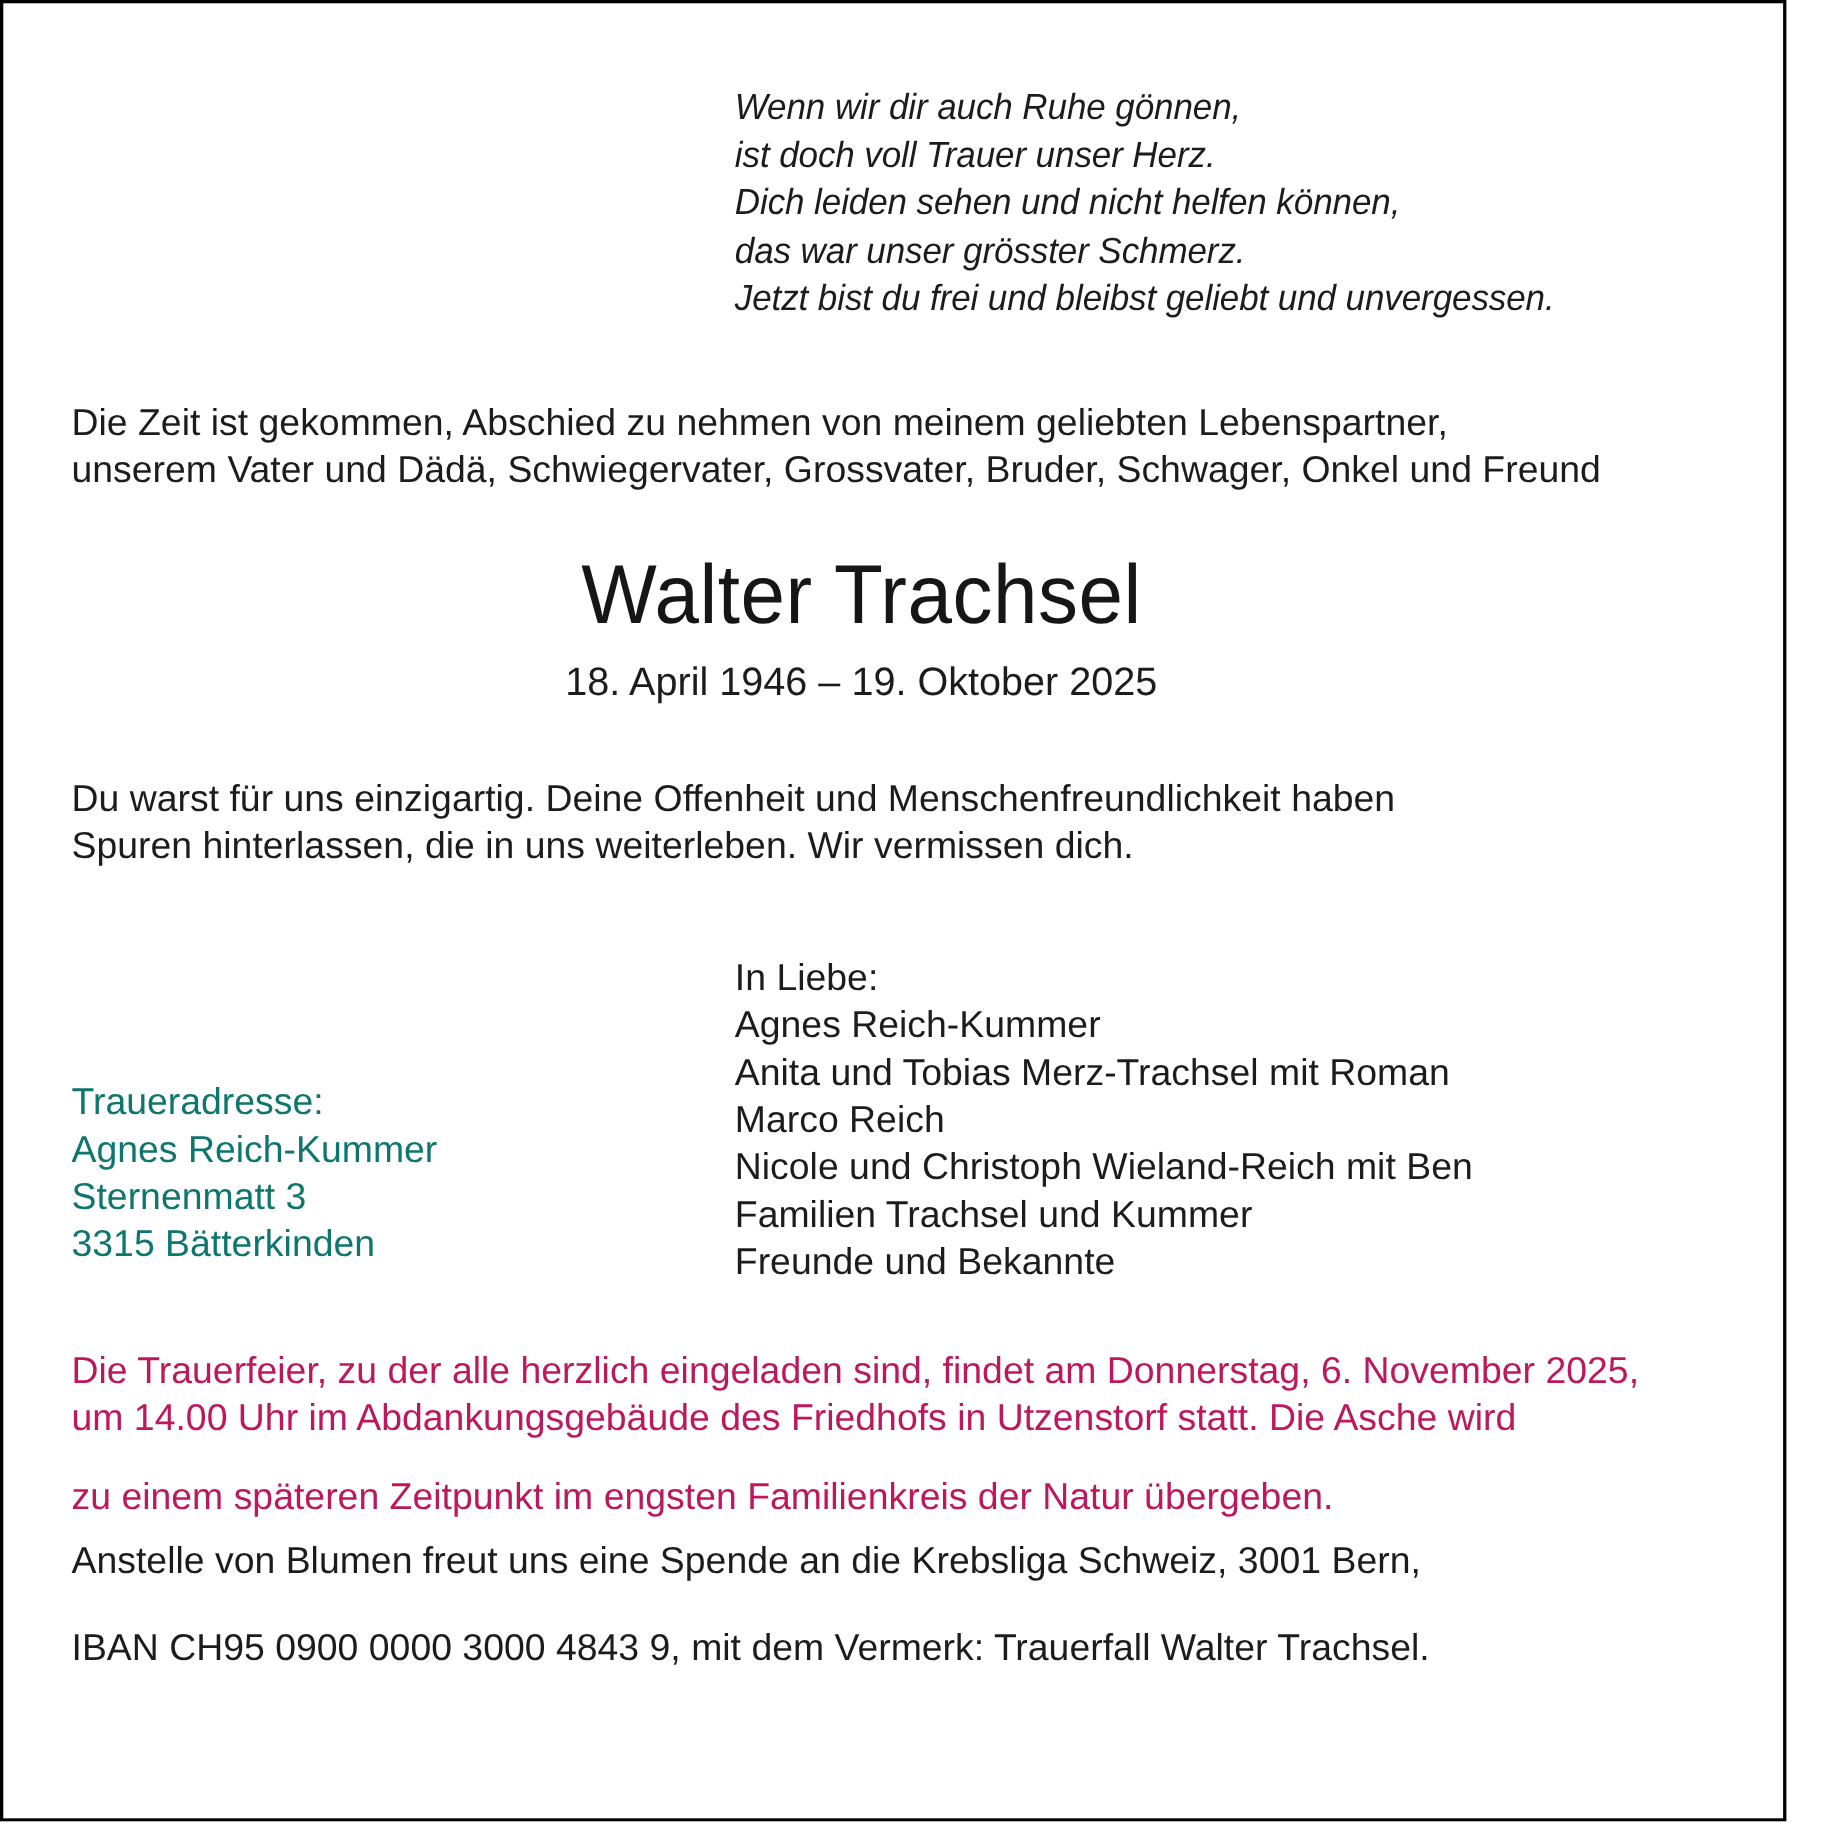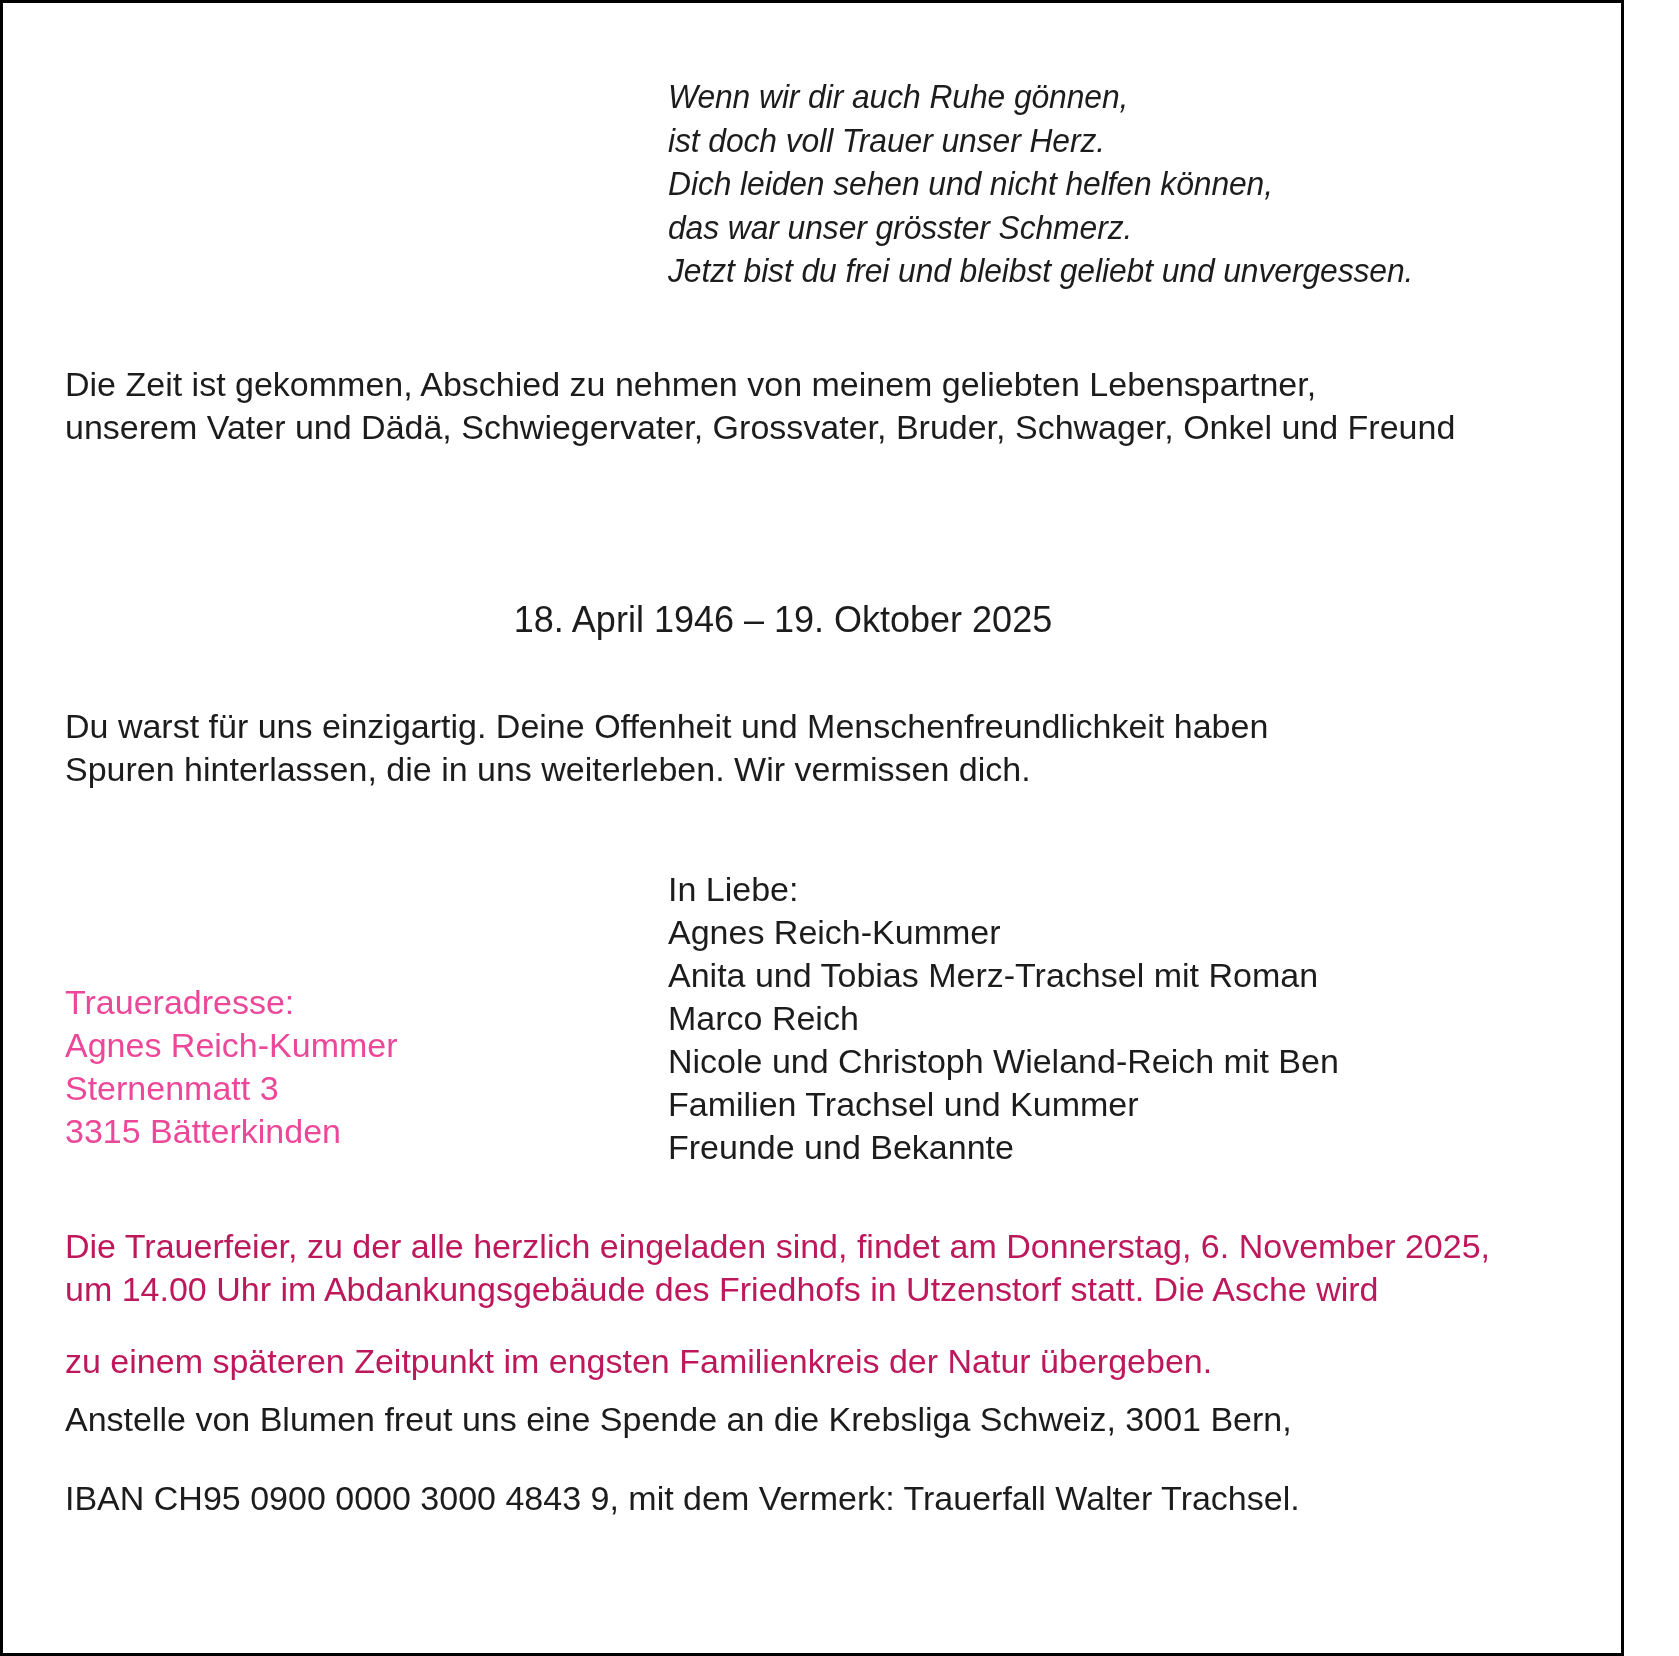--- a/index.html
+++ b/index.html
@@ -93,21 +93,21 @@
   .tribute div { white-space: nowrap; }
 
   
   .addr {
     position: absolute;
     left: 62px;
     top: 978px;
     width: 600px;
     font-size: 34px;
     line-height: 43px;
-    color: #ec4899;
+    color: #0f766e;
   }
   .addr div { white-space: nowrap; }
 
   .family {
     position: absolute;
     left: 665px;
     top: 848px;
     width: 870px;
     font-size: 34px;
     line-height: 43px;
@@ -151,20 +151,21 @@
       <div style="display: block; transform-origin: left center; transform: scaleX(0.965);">Dich leiden sehen und nicht helfen können,</div>
       <div style="display: block; transform-origin: left center; transform: scaleX(0.965);">das war unser grösster Schmerz.</div>
       <div style="display: block; transform-origin: left center; transform: scaleX(0.965);">Jetzt bist du frei und bleibst geliebt und unvergessen.</div>
     </div>
 
     <div class="intro">
       <div style="display: block; transform-origin: left center; transform: scaleX(1);">Die Zeit ist gekommen, Abschied zu nehmen von meinem geliebten Lebenspartner,</div>
       <div style="display: block; transform-origin: left center; transform: scaleX(1);">unserem Vater und Dädä, Schwiegervater, Grossvater, Bruder, Schwager, Onkel und Freund</div>
     </div>
 
+    <div class="name"><span style="display: inline-block; transform-origin: center center; transform: scaleX(0.9568);">Walter Trachsel</span></div>
     <div class="dates"><span style="display: inline-block; transform-origin: center center; transform: scaleX(1);">18. April 1946 – 19. Oktober 2025</span></div>
 
     <div class="tribute">
       <div style="display: block; transform-origin: left center; transform: scaleX(1);">Du warst für uns einzigartig. Deine Offenheit und Menschenfreundlichkeit haben</div>
       <div style="display: block; transform-origin: left center; transform: scaleX(1);">Spuren hinterlassen, die in uns weiterleben. Wir vermissen dich.</div>
     </div>
 
     <div class="addr">
       <div style="display: block; transform-origin: left center; transform: scaleX(1);">Traueradresse:</div>
       <div style="display: block; transform-origin: left center; transform: scaleX(1);">Agnes Reich-Kummer</div>

